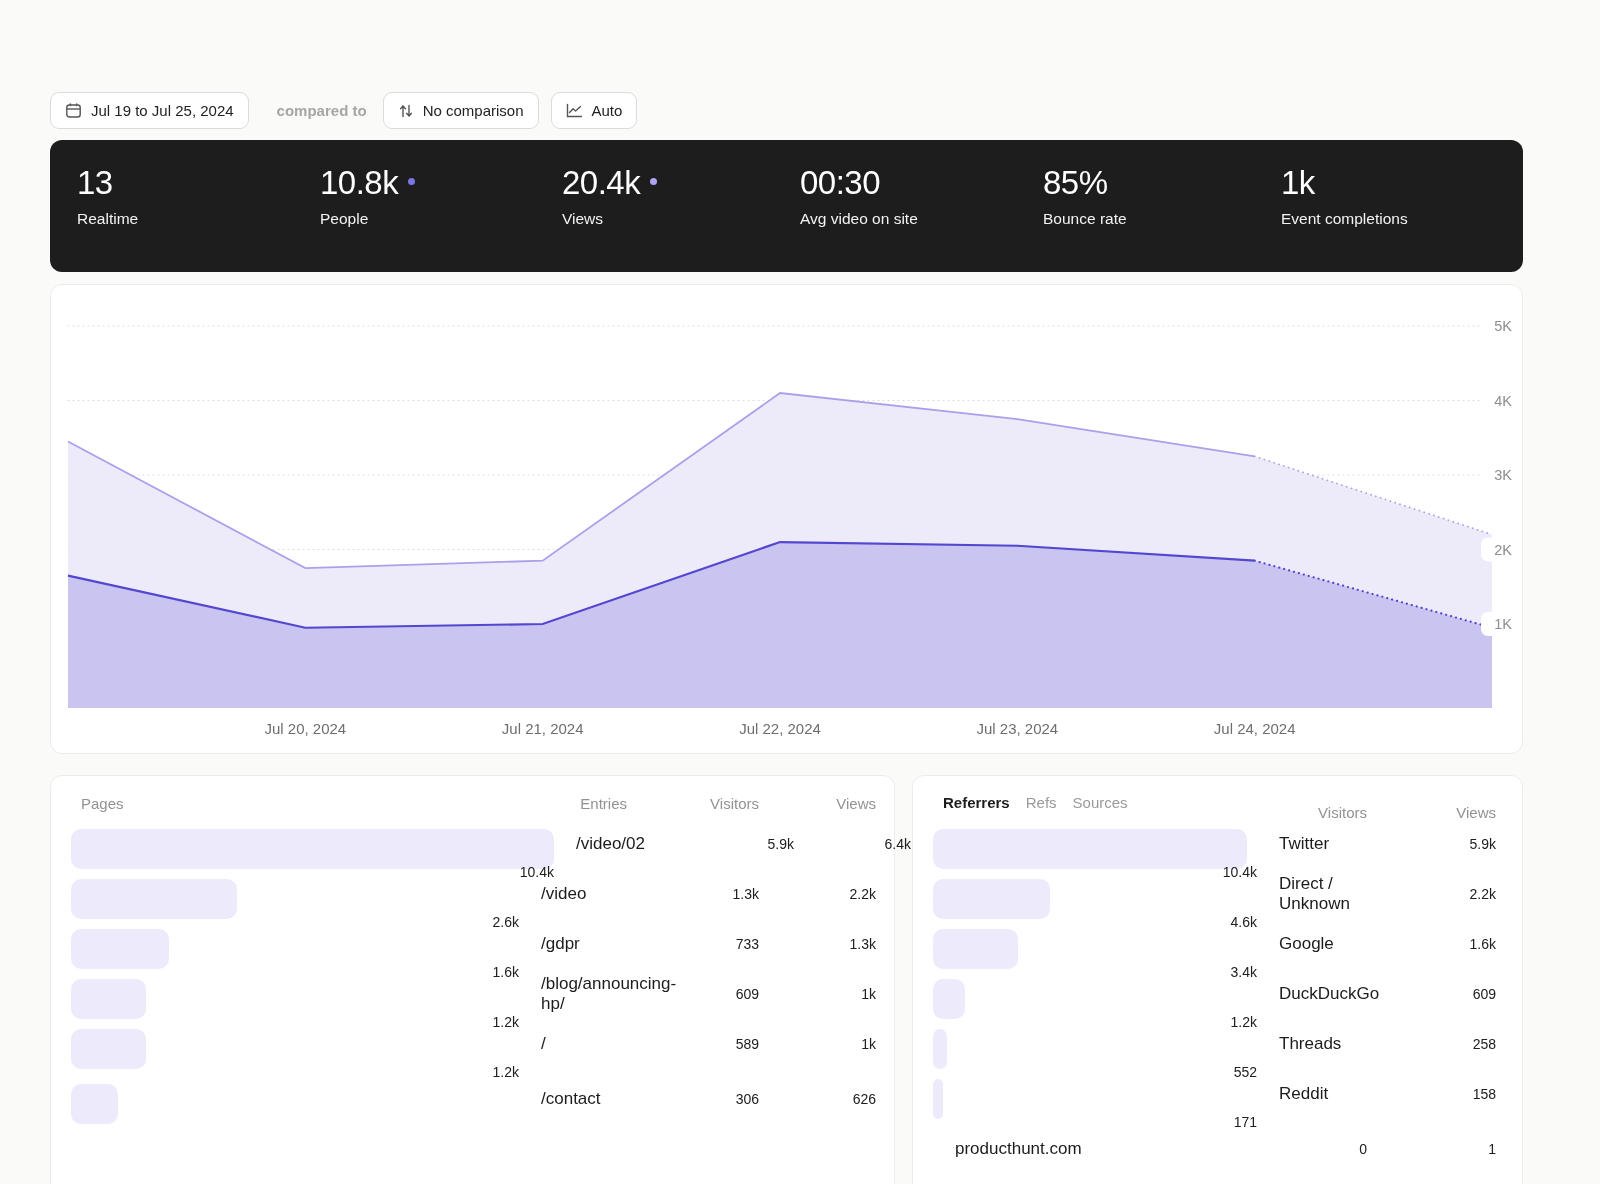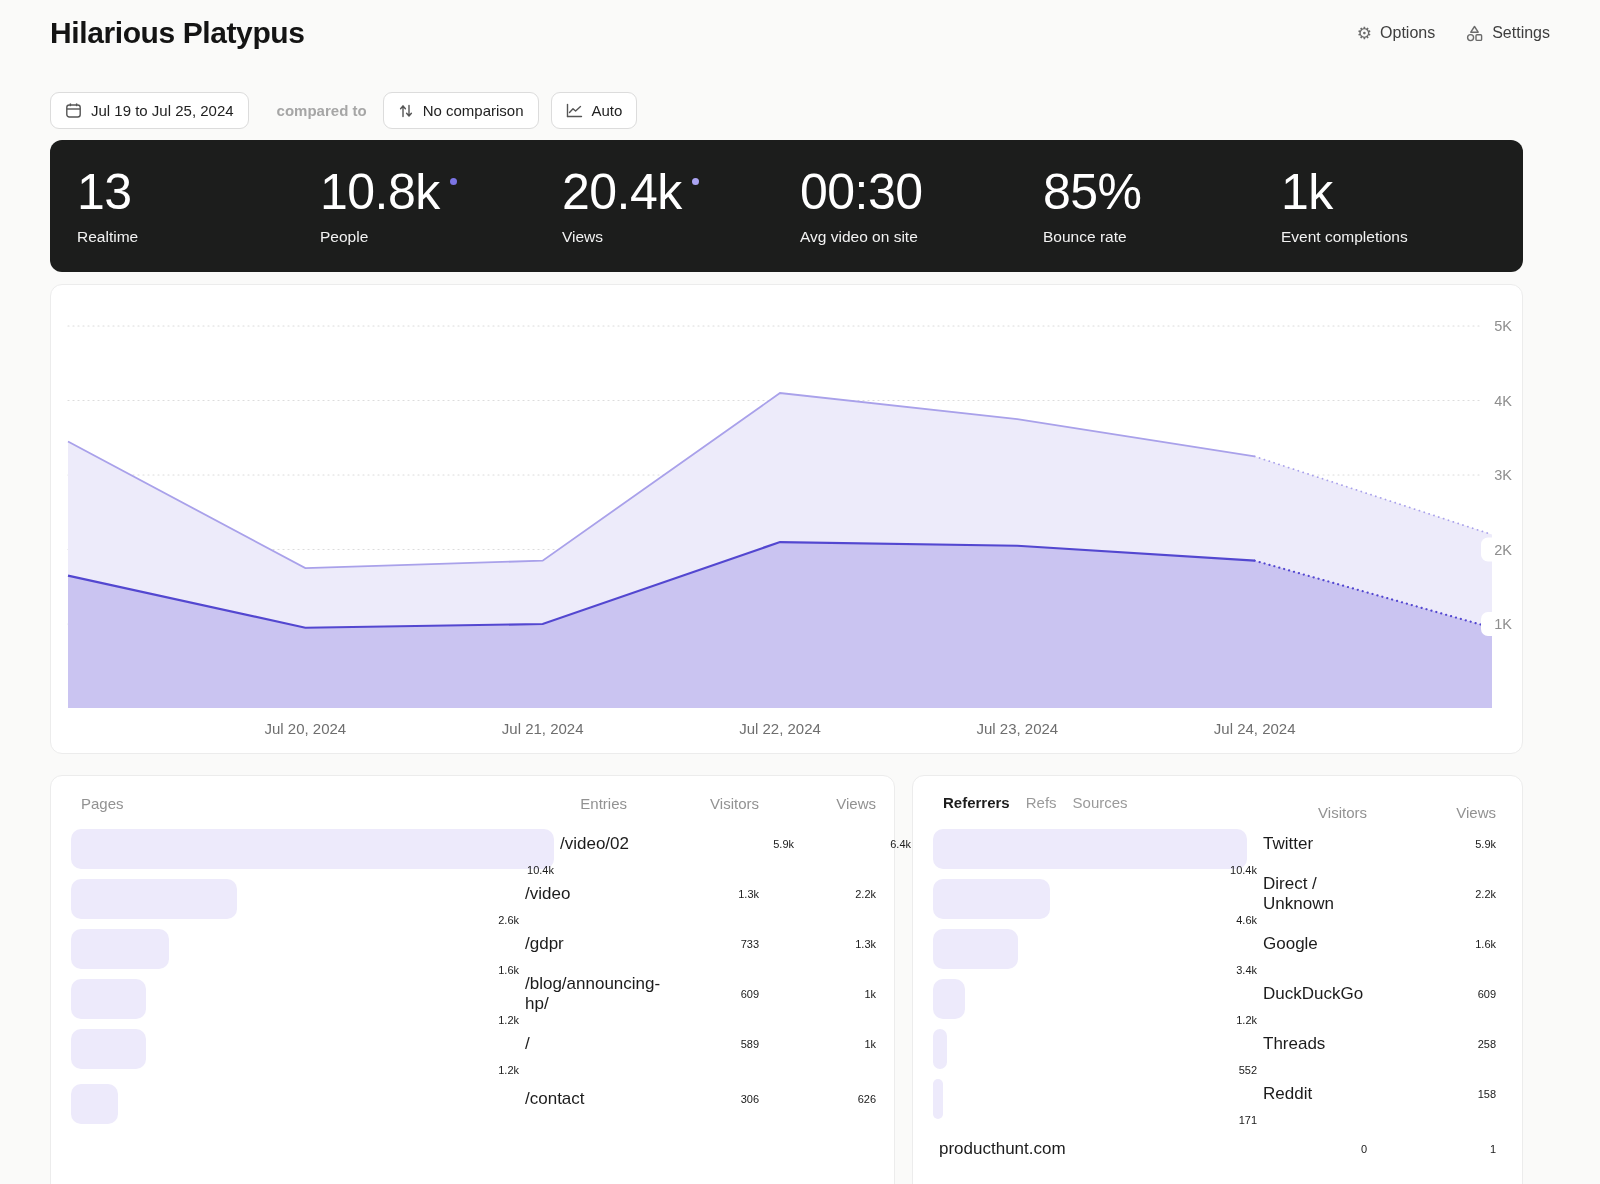--- a/index.html
+++ b/index.html
@@ -16,21 +16,21 @@
 
   
   .controls{position:absolute;top:92px;left:50px;display:flex;align-items:center;}
   .ctl-btn{display:flex;align-items:center;gap:9px;height:37px;padding:0 14px;background:#fff;border:1px solid #dcdcdc;border-radius:9px;font-size:15px;font-weight:400;color:#222;cursor:pointer;box-sizing:border-box;}
   .compared-to{margin:0 16px;font-size:15px;color:#a6a6a6;font-weight:700;}
   .gap12{margin-right:12px;}
 
   
   .stats-bar{position:absolute;top:140px;left:50px;width:1473px;height:132px;background:#1c1d1c;border-radius:12px;}
   .stat{position:absolute;top:26px;}
-  .stat-value{font-size:50px;font-weight:300;color:#fff;letter-spacing:-0.5px;line-height:1.05;display:flex;align-items:flex-start;}
+  .stat-value{font-size:33px;font-weight:300;color:#fff;letter-spacing:-0.5px;line-height:1.05;display:flex;align-items:flex-start;}
   .stat-dot{width:7px;height:7px;border-radius:50%;display:inline-block;margin-left:10px;margin-top:12px;}
   .stat-label{margin-top:9px;font-size:15.5px;color:#f2f2f2;}
 
   
   .chart-card{position:absolute;top:284px;left:50px;width:1473px;height:470px;background:#fff;border:1px solid #ececec;border-radius:12px;box-sizing:border-box;overflow:hidden;}
   .chart-card svg{display:block;}
   .chart-card text{font-family:"Liberation Sans",sans-serif;}
 
   
   .bottom-card{position:absolute;top:775px;background:#fff;border:1px solid #ececec;border-radius:12px;box-sizing:border-box;padding:18px 18px 0 20px;height:470px;}
@@ -39,45 +39,28 @@
   .thead{display:grid;align-items:center;height:18px;margin-bottom:12px;font-size:15px;color:#929292;}
   .grid-pages{grid-template-columns:1fr 108px 132px 117px;}
   .grid-refs{grid-template-columns:1fr 110px 129px;}
   .thead .first{padding-left:10px;display:flex;gap:16px;align-items:baseline;}
   .thead .num{text-align:right;}
   .tab{font-size:15px;color:#9a9a9a;cursor:pointer;padding-bottom:18px;}
   .tab.active{color:#1d1d1d;font-weight:600;border-bottom:2px solid #7c6ef0;}
   .trow{position:relative;height:50px;display:grid;align-items:center;cursor:pointer;}
   .rowbar{position:absolute;left:0;top:5px;height:40px;border-radius:10px;background:#edeafb;}
   .trow>div{position:relative;}
-  .rlabel{padding-left:6px;font-size:17px;color:#1c1c1c;}
-  .rnum{text-align:right;font-size:11px;color:#202020;}
+  .rlabel{padding-left:22px;font-size:17px;color:#1c1c1c;}
+  .rnum{text-align:right;font-size:14px;color:#202020;}
 </style>
 </head>
 <body>
 
 <div class="page">
 
-  <div class="app-header">
-    <div class="site-title">Hilarious Platypus</div>
-    <div class="header-actions">
-      <div class="header-action">
-        <span class="gear-glyph">⚙</span>
-        <span>Options</span>
-      </div>
-      <div class="header-action">
-        <svg class="shape-svg" width="19" height="19" viewBox="0 0 19 19" fill="none" stroke="#6b6b6b" stroke-width="1.4" stroke-linejoin="round">
-          <path d="M9.5 2.5 L13.2 8.2 L5.8 8.2 Z"></path>
-          <circle cx="5.6" cy="13.6" r="3"></circle>
-          <rect x="11" y="10.8" width="5.6" height="5.6" rx="1"></rect>
-        </svg>
-        <span>Settings</span>
-      </div>
-    </div>
-  </div>
 
   <div class="controls">
     <div class="ctl-btn gap12">
       <svg width="17" height="17" viewBox="0 0 17 17" fill="none" stroke="#555" stroke-width="1.4">
         <rect x="1.8" y="3" width="13.4" height="12" rx="2.5"></rect>
         <line x1="1.8" y1="7" x2="15.2" y2="7"></line>
         <line x1="5.4" y1="1.4" x2="5.4" y2="4.2"></line>
         <line x1="11.6" y1="1.4" x2="11.6" y2="4.2"></line>
       </svg>
       <span>Jul 19 to Jul 25, 2024</span>

